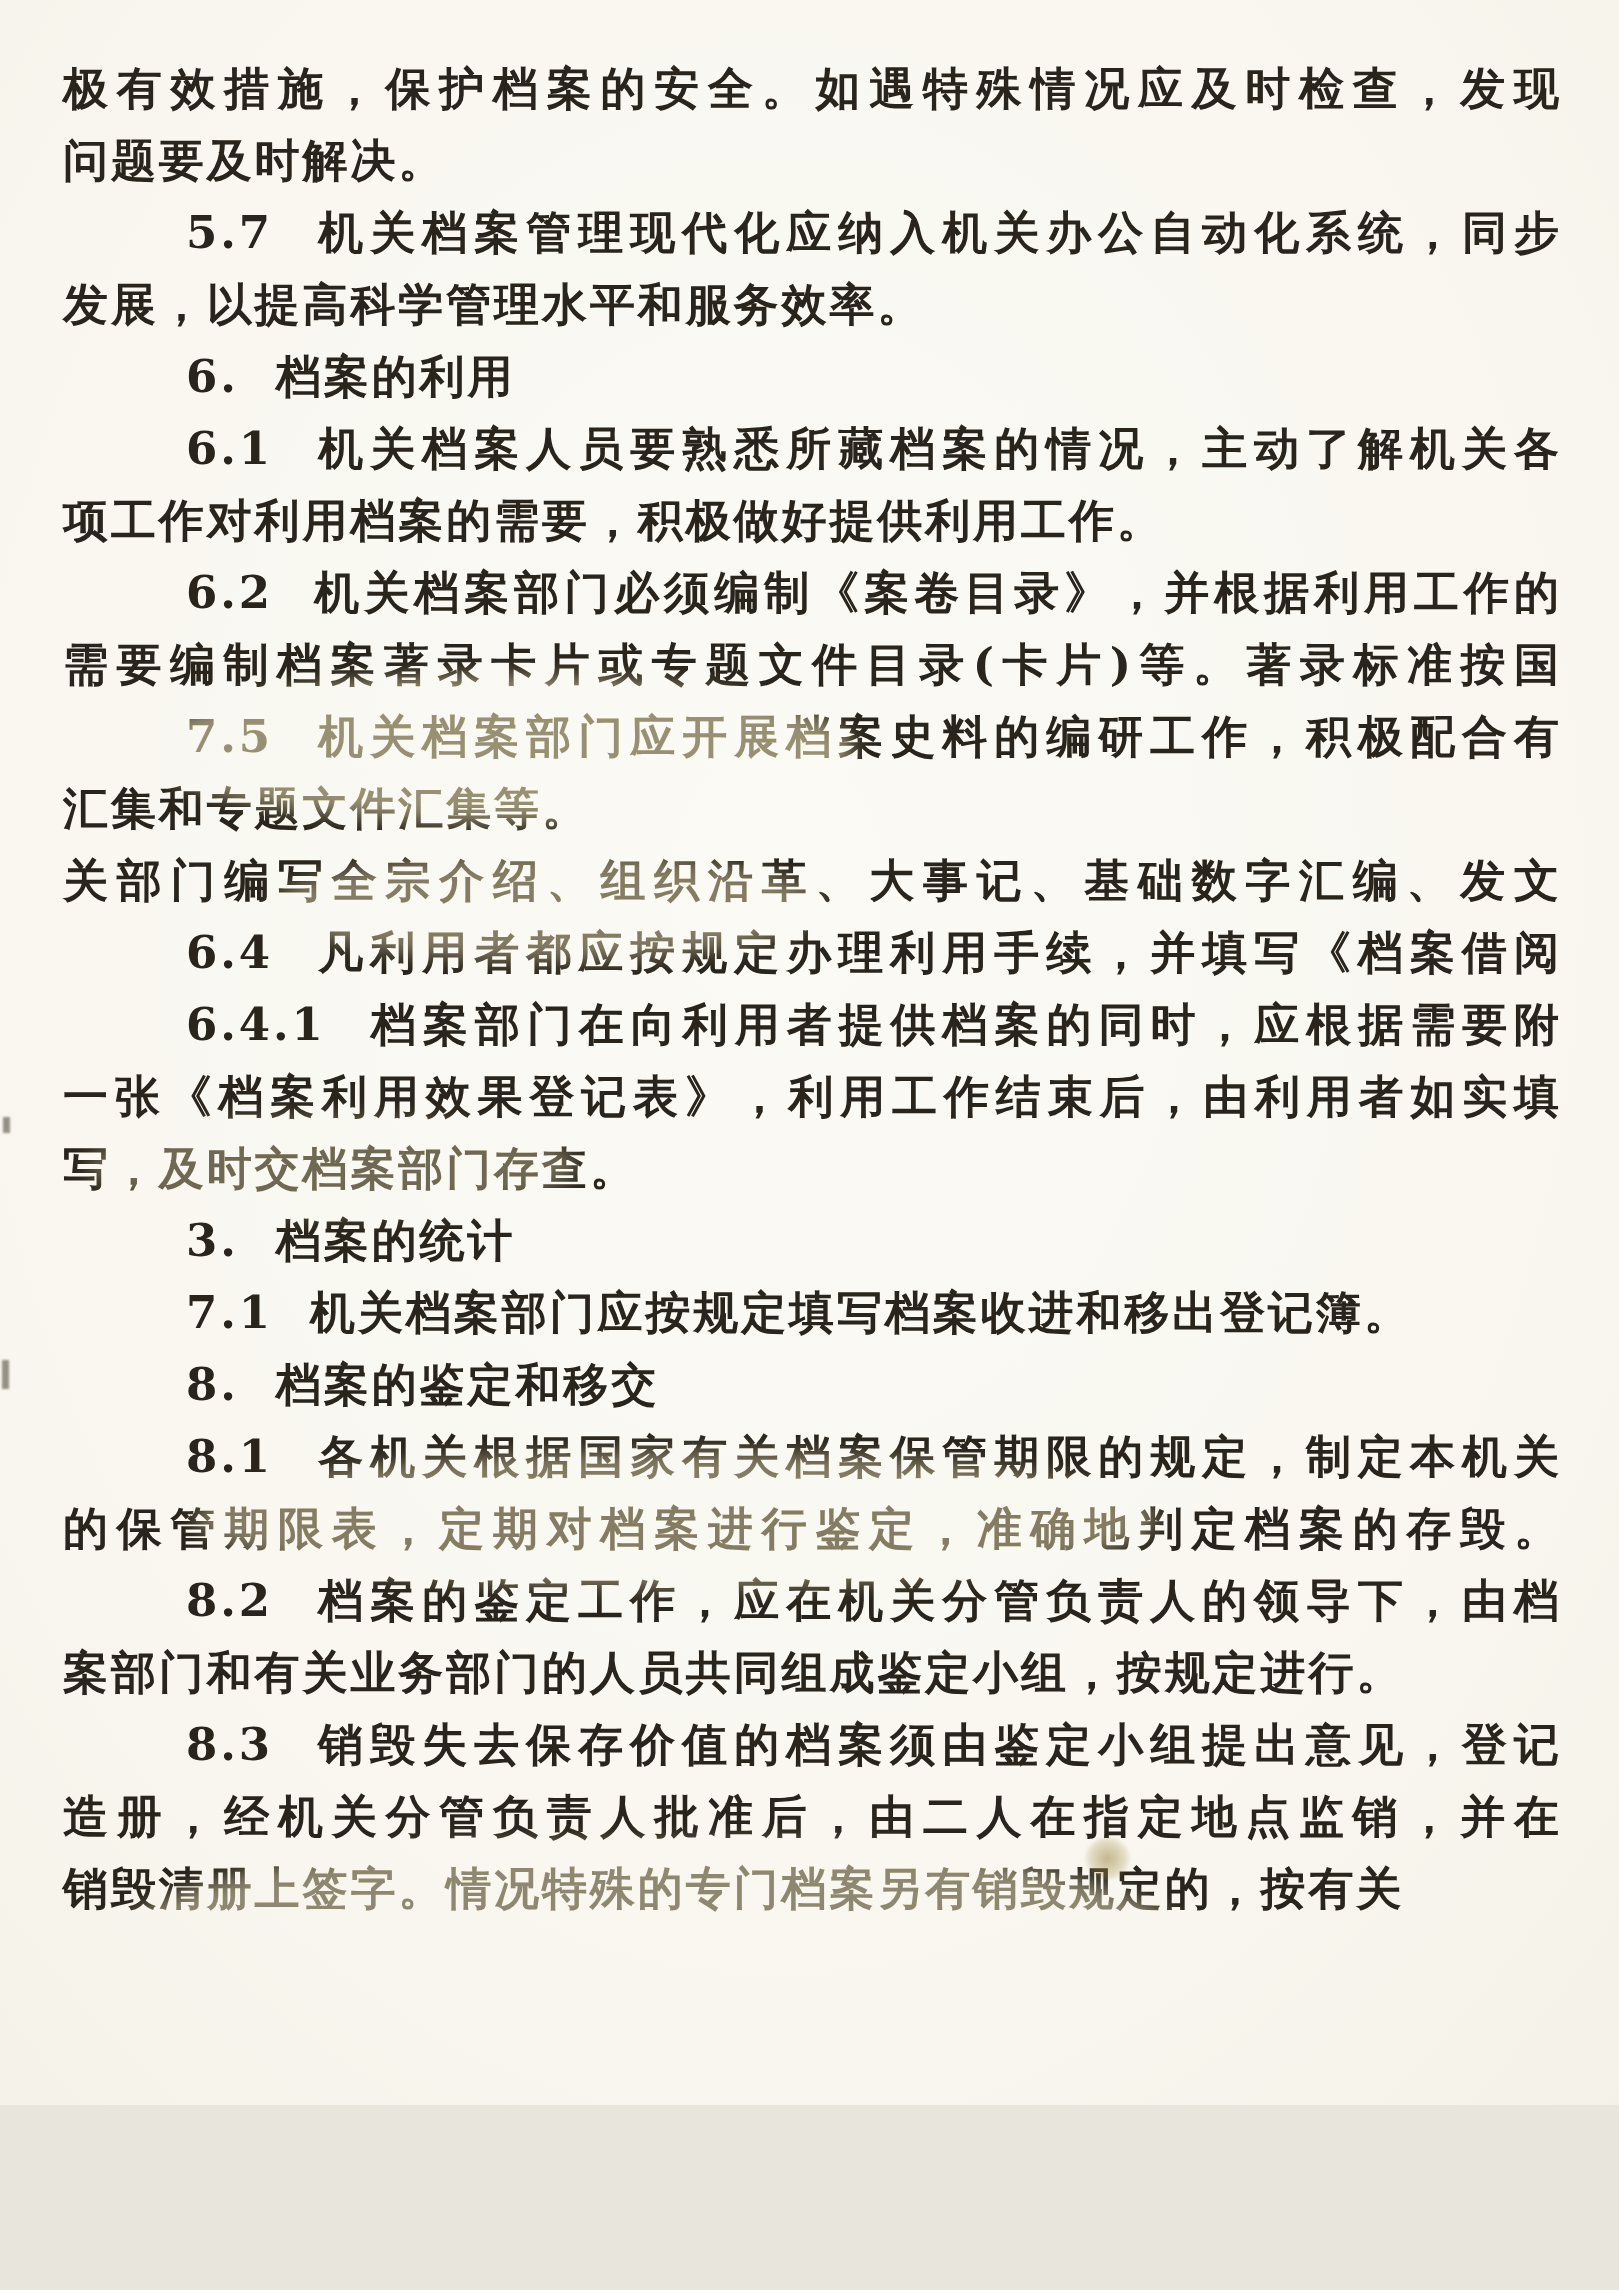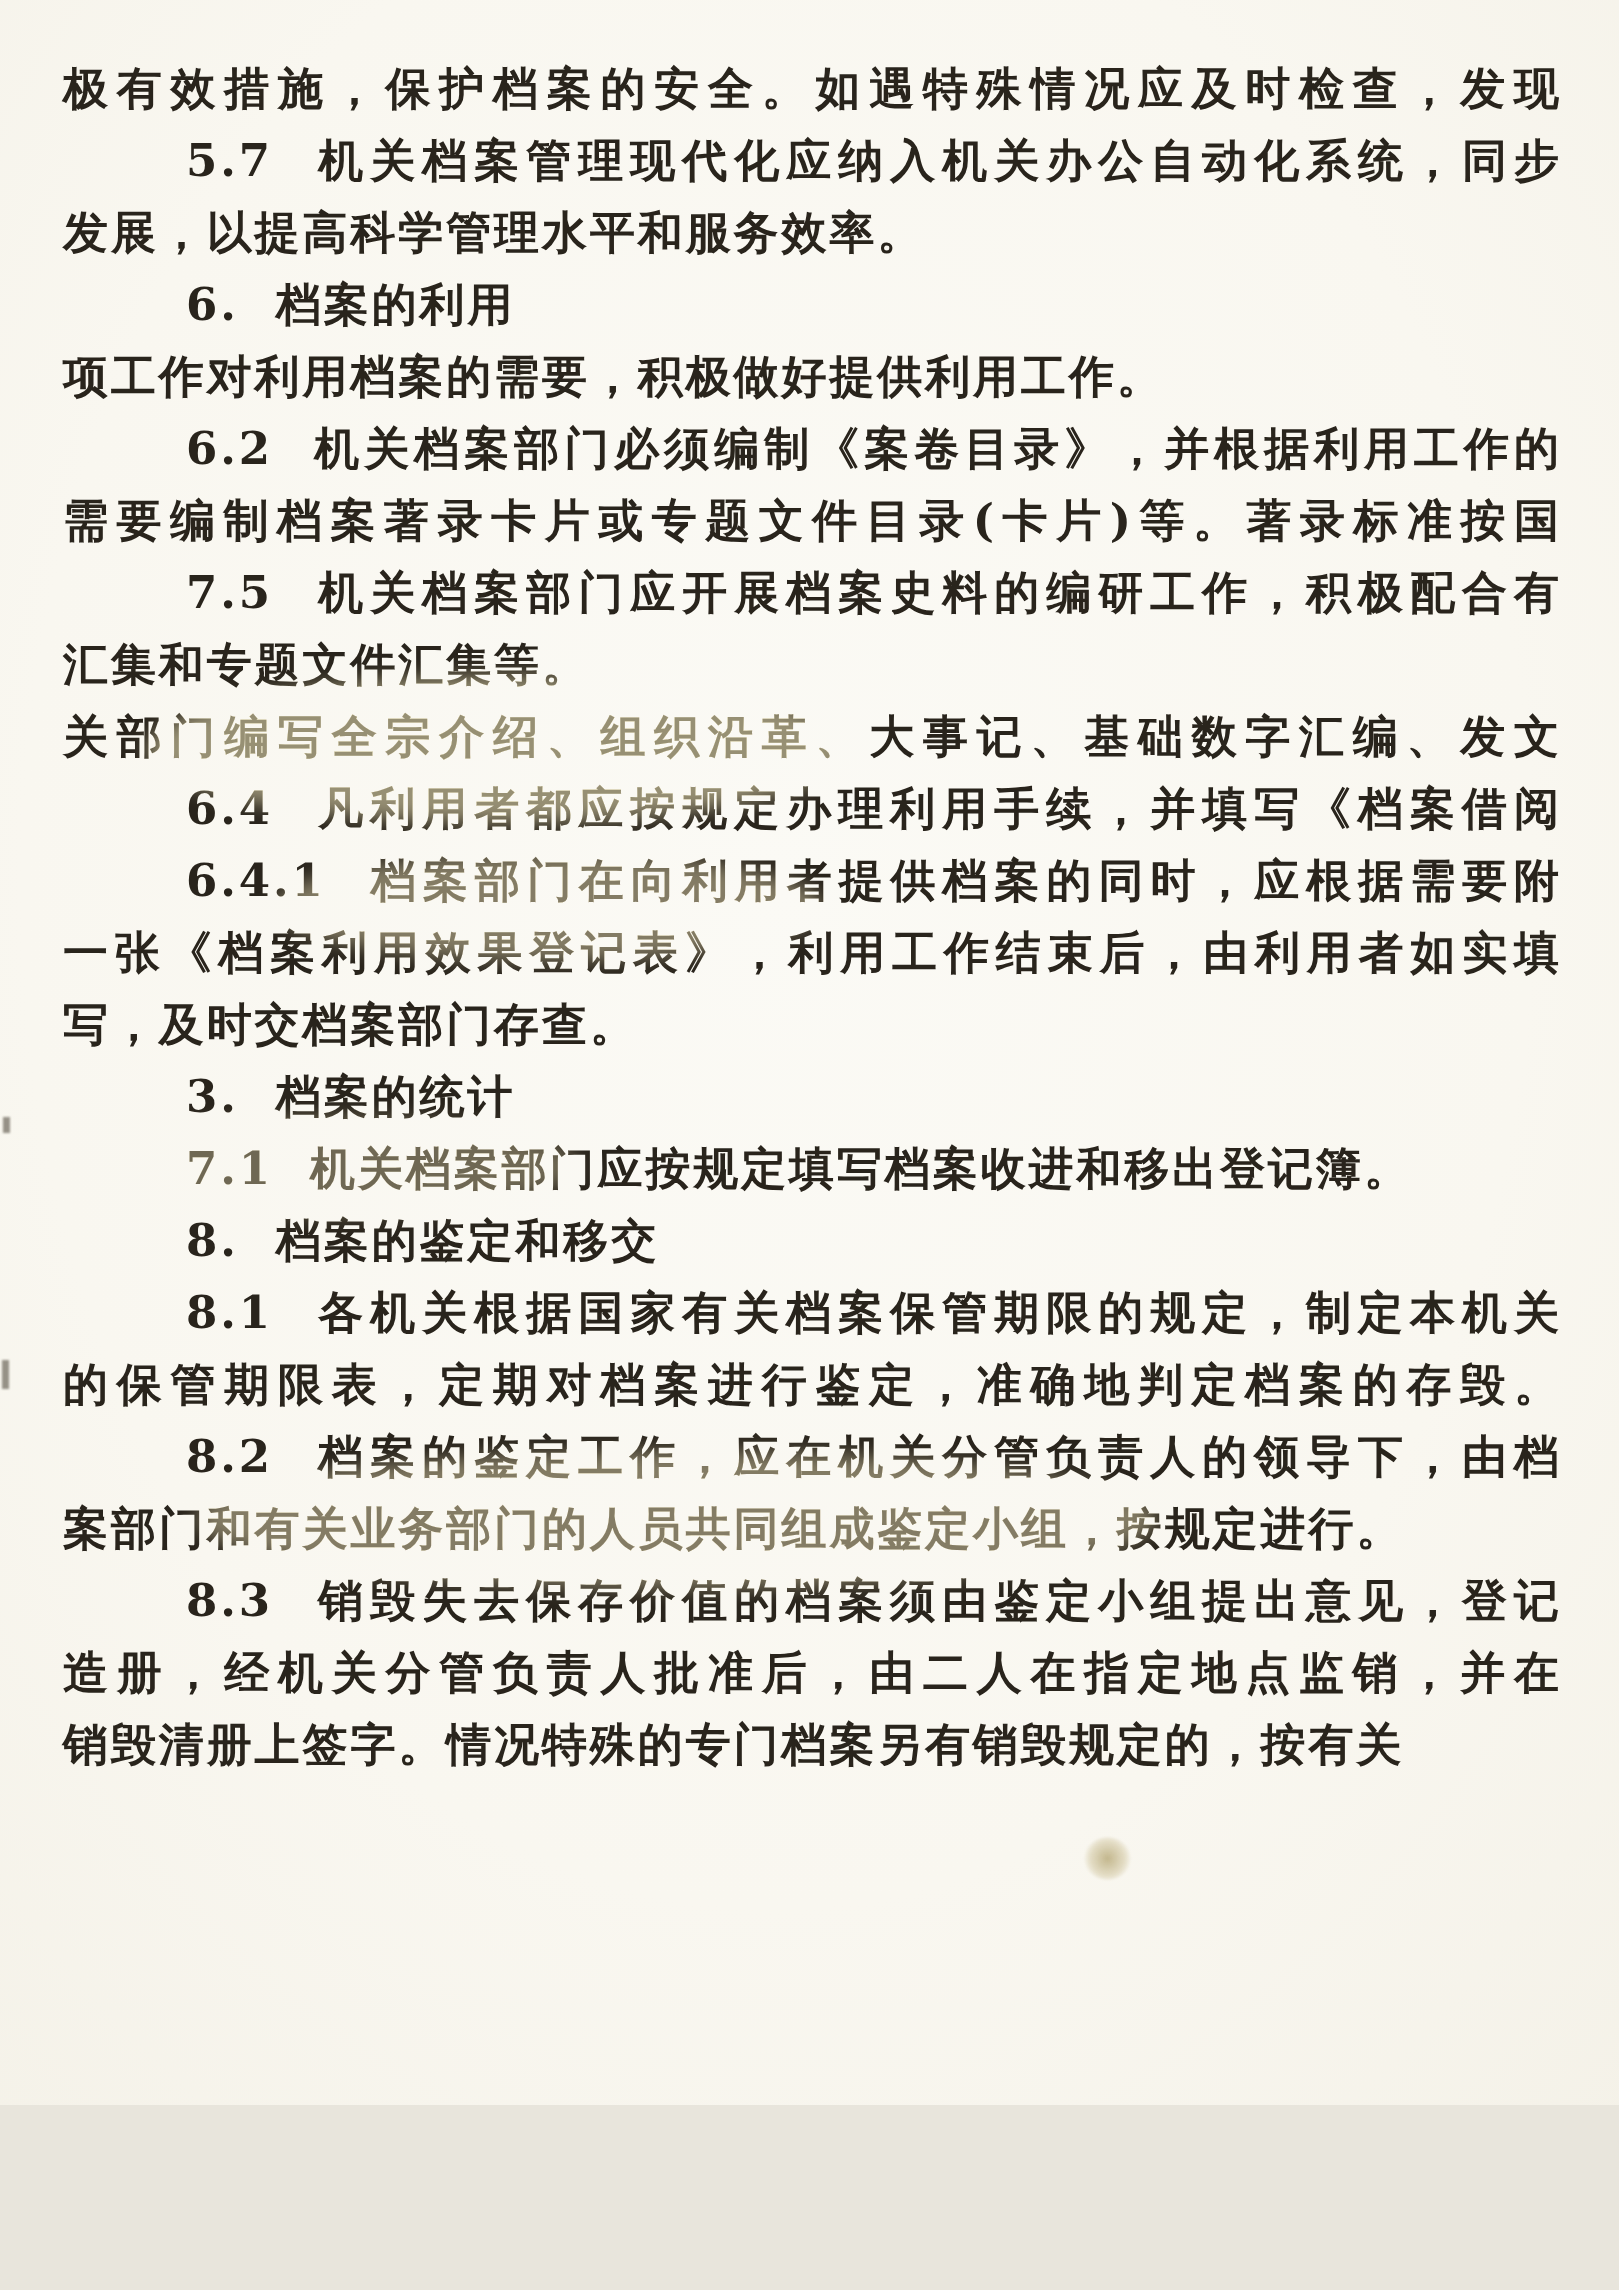--- a/index.html
+++ b/index.html
@@ -82,23 +82,25 @@
   .t1 { left: 2px; top: 1360px; height: 29px; }
   .t2 { left: 2.9px; top: 1117px; height: 15.7px; }
 </style>
 </head>
 <body>
 
 <div class="page">
 
   <div class="textblock">
     <div class="ln full">极有效措施，保护档案的安全。如遇特殊情况应及时检查，发现</div>
+    <div class="ln">问题要及时解决。</div>
     <div class="ln full indent">5.7  机关档案管理现代化应纳入机关办公自动化系统，同步</div>
     <div class="ln">发展，以提高科学管理水平和服务效率。</div>
     <div class="ln indent">6.  档案的利用</div>
+    <div class="ln full indent">6.1  机关档案人员要熟悉所藏档案的情况，主动了解机关各</div>
     <div class="ln">项工作对利用档案的需要，积极做好提供利用工作。</div>
     <div class="ln full indent">6.2  机关档案部门必须编制《案卷目录》，并根据利用工作的</div>
     <div class="ln full">需要编制档案著录卡片或专题文件目录(卡片)等。著录标准按国</div>
     <div class="ln full indent">7.5  机关档案部门应开展档案史料的编研工作，积极配合有</div>
     <div class="ln">汇集和专题文件汇集等。</div>
     <div class="ln full">关部门编写全宗介绍、组织沿革、大事记、基础数字汇编、发文</div>
     <div class="ln full indent">6.4  凡利用者都应按规定办理利用手续，并填写《档案借阅</div>
     <div class="ln full indent">6.4.1  档案部门在向利用者提供档案的同时，应根据需要附</div>
     <div class="ln full">一张《档案利用效果登记表》，利用工作结束后，由利用者如实填</div>
     <div class="ln">写，及时交档案部门存查。</div>

